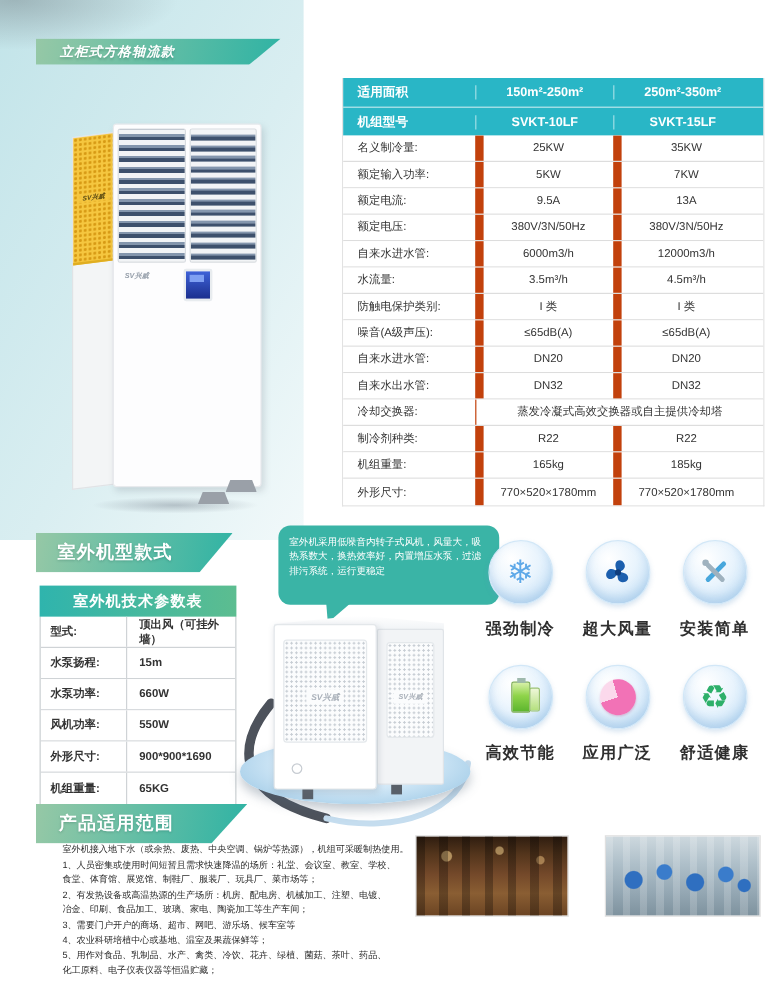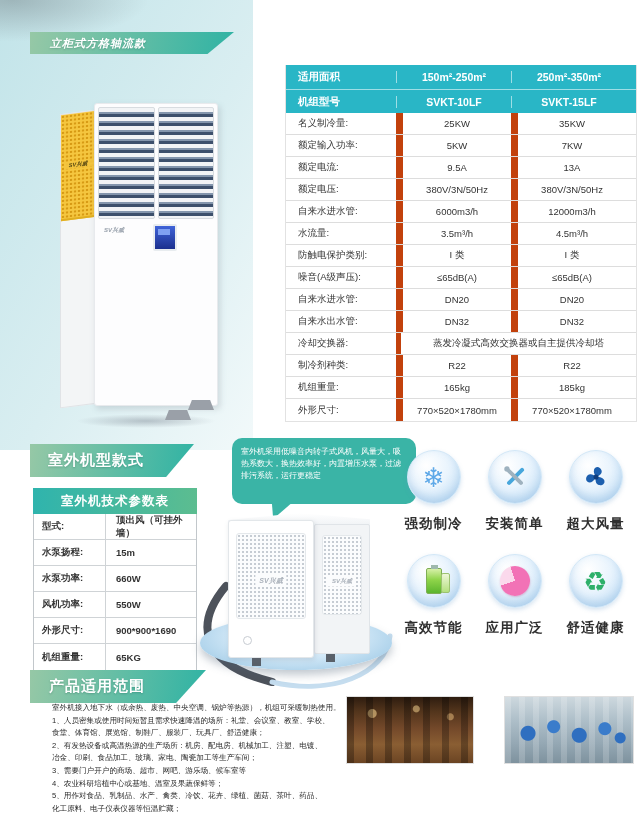--- a/index.html
+++ b/index.html
@@ -31,21 +31,21 @@
     font-size:10.5px; align-items:center; }
   .sp-hrow + .sp-hrow { border-top:1px solid rgba(255,255,255,.55); }
   .sp-row { display:flex; height:22px; background:#fff; font-size:9.5px; color:#333;
     align-items:center; border-bottom:1px solid #ddd; }
   .sp-row:last-child { border-bottom:none; }
   .c-label { width:110px; padding-left:12px; text-align:left; }
   .c-v { width:115px; text-align:center; }
   .sp-hrow .c-v { border-left:1px solid rgba(255,255,255,.55); }
   .sp-row .c-v { border-left:7px solid #c2410c; height:100%; display:flex; align-items:center; justify-content:center; }
   .c-span { flex:1; height:100%; display:flex; align-items:center; justify-content:center;
-    border-left:5px solid #c2410c; text-align:center; }
+    border-left:1px solid #c2410c; text-align:center; }
 
   
   .indoor-unit { position:absolute; left:36px; top:100px; width:206px; height:332px; }
   .iu-shadow { position:absolute; left:40px; top:314px; width:140px; height:14px;
     background:radial-gradient(ellipse, rgba(90,100,115,.35), transparent 70%); border-radius:50%; }
   .iu-side { position:absolute; left:24px; top:10px; width:35px; height:294px; background:#f3f5f6;
     transform:skewY(-7deg); transform-origin:top right; border:1px solid #e0e3e6; }
   .iu-side-yellow { position:absolute; left:0; top:0; width:100%; height:106px; background:#f5c63f;
     background-image:radial-gradient(#d79a14 1px, transparent 1.4px); background-size:4px 4px;
     border-bottom:2px solid #e0ae21; }
@@ -317,42 +317,42 @@
   <div class="features">
     <div class="feature">
       <div class="f-circle">
         <span class="glyph-snow">❄</span>
       </div>
       <div class="f-label">强劲制冷</div>
     </div>
     <div class="feature">
       <div class="f-circle">
         <svg width="32" height="32" viewBox="0 0 40 40">
-          <rect x="17.5" y="5" width="5" height="28" rx="2.5" fill="#48a7dc" transform="rotate(45 20 20)"></rect>
-          <rect x="17.5" y="7" width="5" height="26" rx="2.5" fill="#9fb2bf" transform="rotate(-45 20 20)"></rect>
-          <circle cx="10" cy="10" r="3.4" fill="#9fb2bf" transform="rotate(0)"></circle>
-        </svg>
-      </div>
-      <div class="f-label">安装简单</div>
-    </div>
-    <div class="feature">
-      <div class="f-circle">
-        <svg width="32" height="32" viewBox="0 0 40 40">
           <g fill="#1c5fae">
             <path d="M20 20 C 12 8, 24 3, 27 12 C 28 16, 24 19, 20 20 Z"></path>
             <path d="M20 20 C 12 8, 24 3, 27 12 C 28 16, 24 19, 20 20 Z" transform="rotate(120 20 20)"></path>
             <path d="M20 20 C 12 8, 24 3, 27 12 C 28 16, 24 19, 20 20 Z" transform="rotate(240 20 20)"></path>
             <circle cx="20" cy="20" r="3.2" fill="#0f3d7d"></circle>
           </g>
         </svg>
       </div>
       <div class="f-label">超大风量</div>
     </div>
     <div class="feature">
       <div class="f-circle">
+        <svg width="32" height="32" viewBox="0 0 40 40">
+          <rect x="17.5" y="5" width="5" height="28" rx="2.5" fill="#48a7dc" transform="rotate(45 20 20)"></rect>
+          <rect x="17.5" y="7" width="5" height="26" rx="2.5" fill="#9fb2bf" transform="rotate(-45 20 20)"></rect>
+          <circle cx="10" cy="10" r="3.4" fill="#9fb2bf" transform="rotate(0)"></circle>
+        </svg>
+      </div>
+      <div class="f-label">安装简单</div>
+    </div>
+    <div class="feature">
+      <div class="f-circle">
         <div class="battery"></div>
           <div class="battery2"></div>
       </div>
       <div class="f-label">高效节能</div>
     </div>
     <div class="feature">
       <div class="f-circle">
         <div class="pie"></div>
       </div>
       <div class="f-label">应用广泛</div>
@@ -363,21 +363,21 @@
       </div>
       <div class="f-label">舒适健康</div>
     </div>
   </div>
 
   <div class="banner banner-sub banner-app">产品适用范围</div>
 
   <div class="app-text">
     <div class="app-line">室外机接入地下水（或余热、废热、中央空调、锅炉等热源），机组可采暖制热使用。</div>
     <div class="app-line">1、人员密集或使用时间短暂且需求快速降温的场所：礼堂、会议室、教室、学校、</div>
-    <div class="app-line">食堂、体育馆、展览馆、制鞋厂、服装厂、玩具厂、舒适健康；</div>
+    <div class="app-line">食堂、体育馆、展览馆、制鞋厂、服装厂、玩具厂、菜市场等；</div>
     <div class="app-line">2、有发热设备或高温热源的生产场所：机房、配电房、机械加工、注塑、电镀、</div>
     <div class="app-line">冶金、印刷、食品加工、玻璃、家电、陶瓷加工等生产车间；</div>
     <div class="app-line">3、需要门户开户的商场、超市、网吧、游乐场、候车室等</div>
     <div class="app-line">4、农业科研培植中心或基地、温室及果蔬保鲜等；</div>
     <div class="app-line">5、用作对食品、乳制品、水产、禽类、冷饮、花卉、绿植、菌菇、茶叶、药品、</div>
     <div class="app-line">化工原料、电子仪表仪器等恒温贮藏；</div>
   </div>
 
   <div class="photo photo-restaurant"></div>
   <div class="photo photo-factory"></div>

